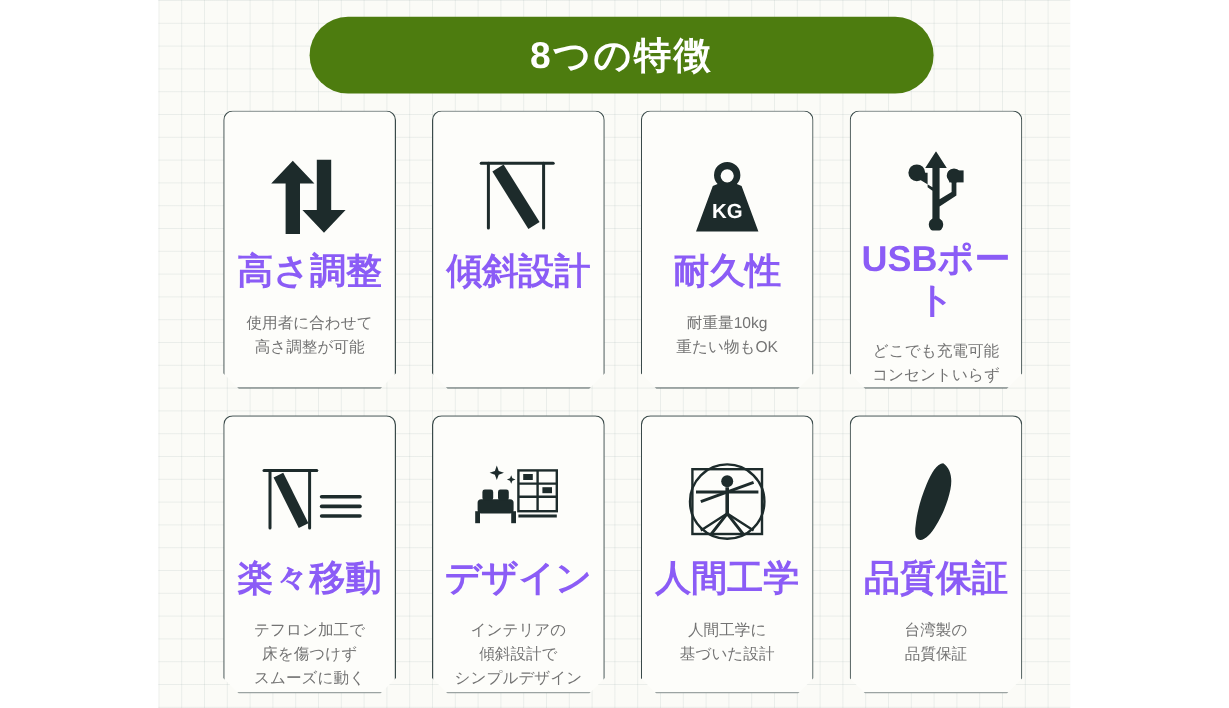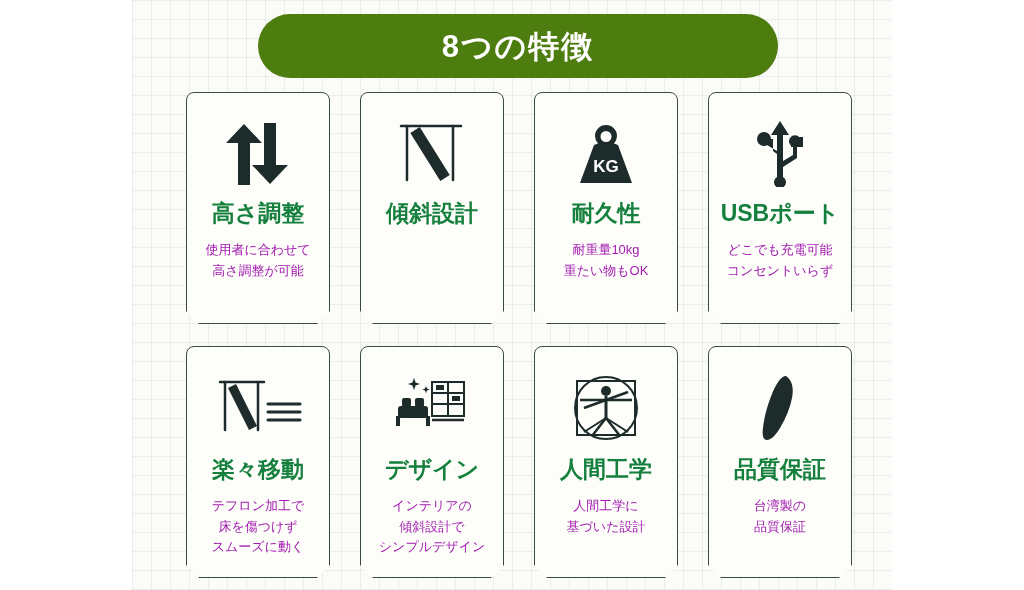--- a/index.html
+++ b/index.html
@@ -80,45 +80,45 @@
   .card {
     position: relative;
     background: #fdfdfa;
     border: 1px solid #3a4a4a;
     border-top-left-radius: 8px;
     border-top-right-radius: 8px;
     display: flex;
     flex-direction: column;
     align-items: center;
     box-sizing: border-box;
-    padding-top: 17px;
+    padding-top: 27px;
     
     clip-path: polygon(0 0, 100% 0, 100% calc(100% - 13px), calc(100% - 13px) 100%, 13px 100%, 0 calc(100% - 13px));
   }
   .card-icon {
     height: 88px;
     width: 100%;
     display: flex;
     align-items: center;
     justify-content: center;
   }
   .card-icon svg { display: block; }
   .card-title {
-    font-size: 23px;
+    font-size: 30px;
     font-weight: bold;
-    color: #15803d;
+    color: #8b5cf6;
     text-align: center;
     line-height: 1.15;
     margin-top: 2px;
     letter-spacing: 0px;
   }
   .card-desc {
     margin-top: 14px;
     font-size: 13px;
-    color: #a21caf;
+    color: #737373;
     text-align: center;
     line-height: 1.55;
     padding: 0 6px;
     letter-spacing: 0px;
   }
   .row2 .card-title { margin-top: 4px; }
 </style>
 </head>
 <body>
 

